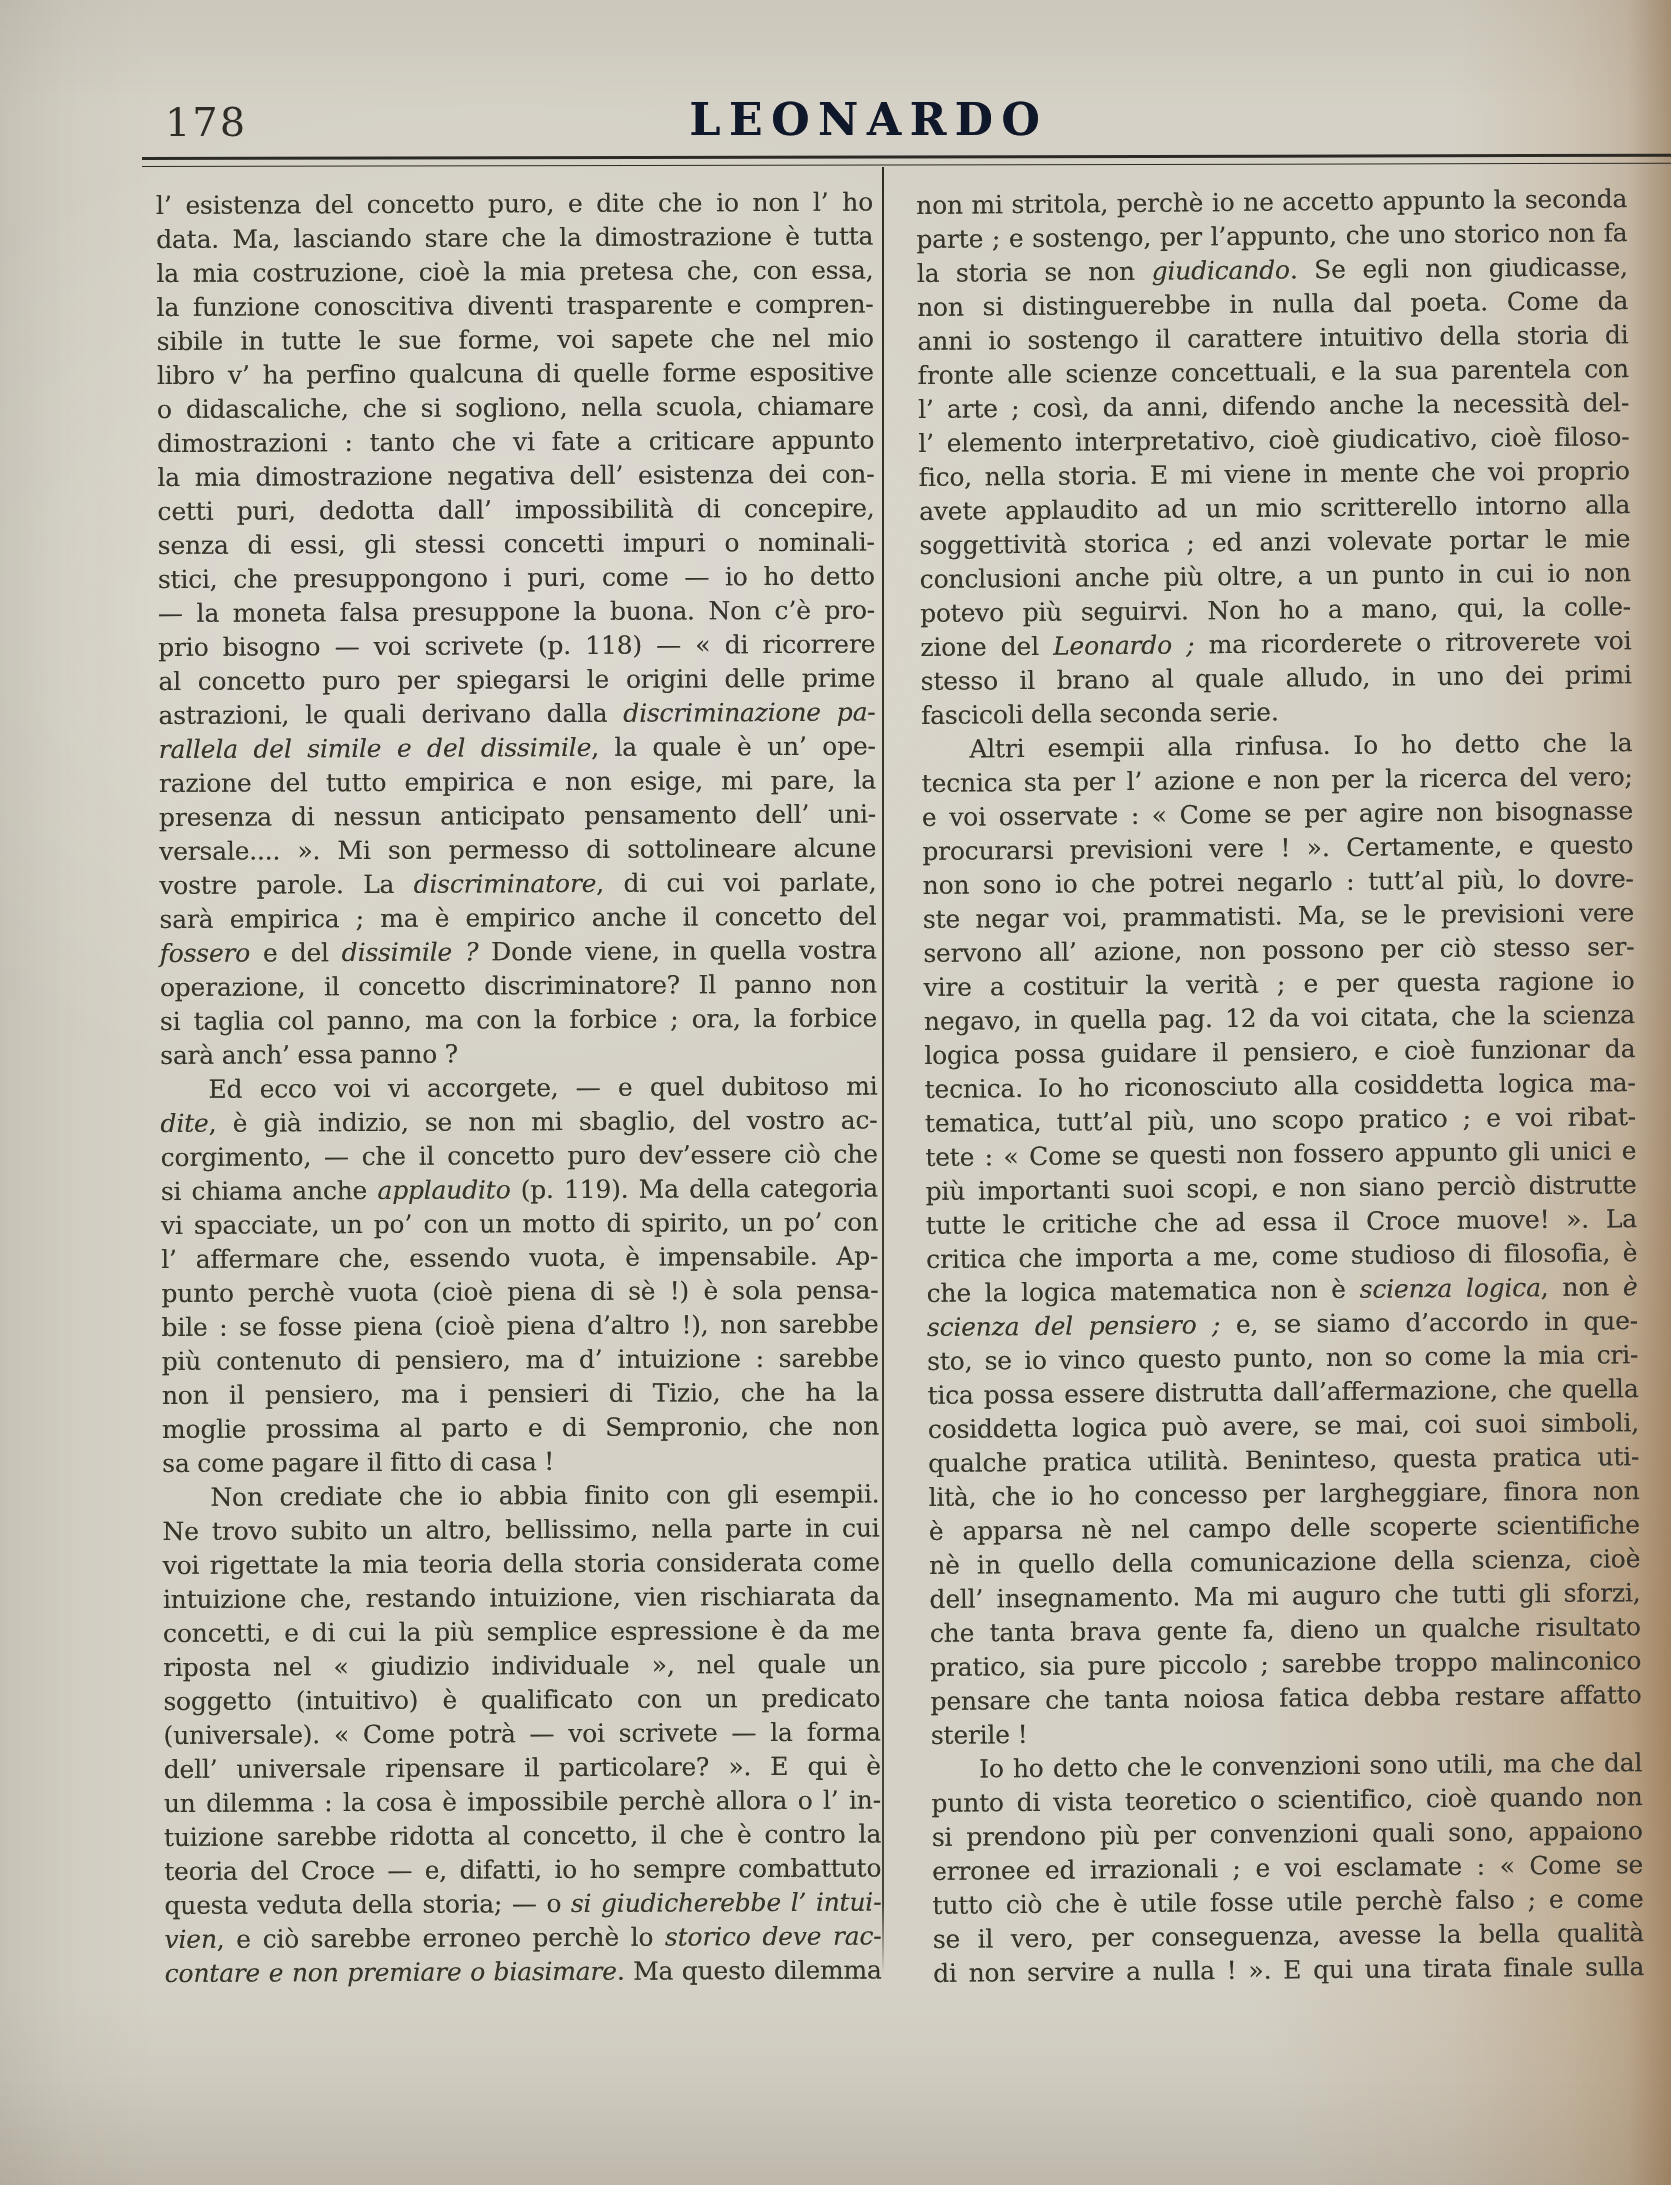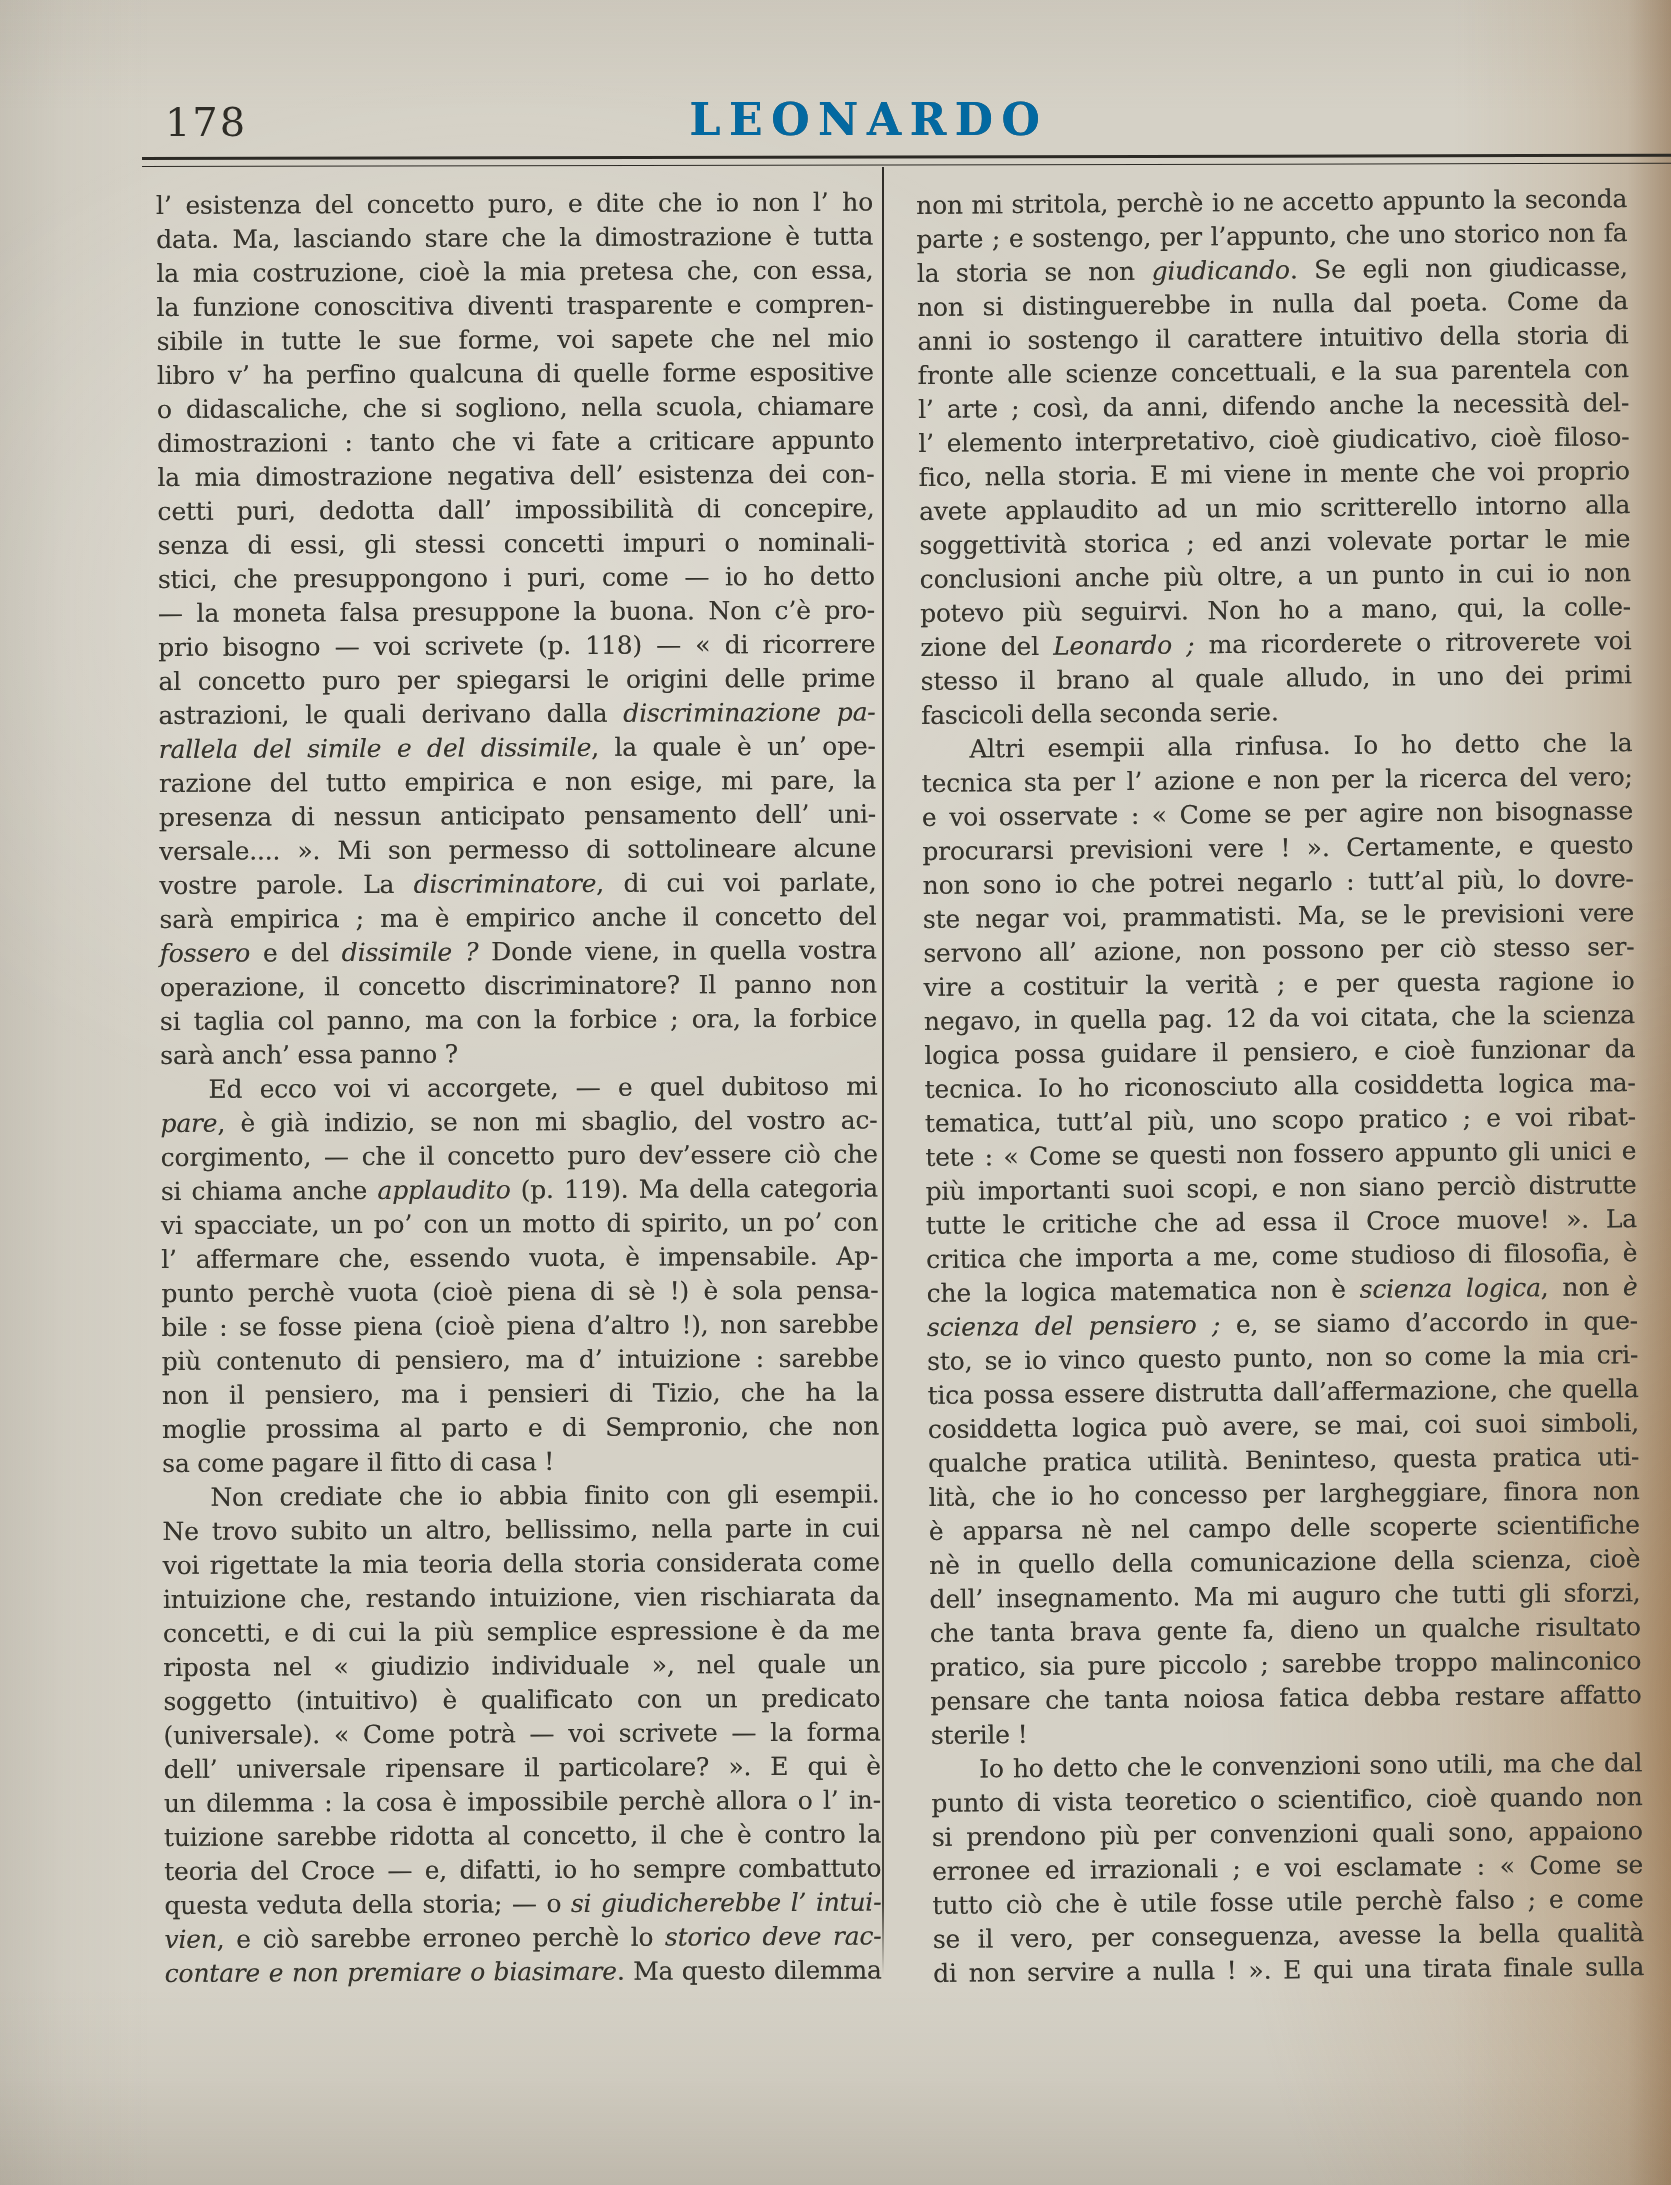--- a/index.html
+++ b/index.html
@@ -15,21 +15,21 @@
       linear-gradient(180deg, rgba(138,128,112,0.12) 0%, rgba(0,0,0,0) 5%),
       #d5d1c6;
     color:#34322b;
   }
   .pagenum{
     position:absolute;left:165px;top:99px;
     font-size:40px;letter-spacing:1.9px;color:#2f2d27;
   }
   .title{
     position:absolute;left:869px;top:94px;transform:translateX(-50%);
-    font-size:44px;font-weight:bold;letter-spacing:8.6px;color:#0369a1;
+    font-size:44px;font-weight:bold;letter-spacing:8.6px;color:#0f172a;
     text-shadow:0 0 0.6px rgba(38,36,31,0.7);
     white-space:nowrap;
   }
   .rule{
     position:absolute;left:142px;right:-3.8px;top:157px;height:5.8px;
     border-top:3.4px solid #2c2a25;border-bottom:1.9px solid #2c2a25;
     transform:rotate(-0.12deg);transform-origin:0 0;
   }
   .divider{
     position:absolute;left:882px;top:167px;width:2.4px;height:1808px;
@@ -76,21 +76,21 @@
     <div class="line"><span>razione del tutto empirica e non esige, mi pare, la</span></div>
     <div class="line"><span>presenza di nessun anticipato pensamento dell’ uni-</span></div>
     <div class="line"><span>versale.... ». Mi son permesso di sottolineare alcune</span></div>
     <div class="line"><span>vostre parole. La </span><i>discriminatore</i><span>, di cui voi parlate,</span></div>
     <div class="line"><span>sarà empirica ; ma è empirico anche il concetto del</span></div>
     <div class="line"><i>fossero</i><span> e del </span><i>dissimile ?</i><span> Donde viene, in quella vostra</span></div>
     <div class="line"><span>operazione, il concetto discriminatore? Il panno non</span></div>
     <div class="line"><span>si taglia col panno, ma con la forbice ; ora, la forbice</span></div>
     <div class="line endline"><span>sarà anch’ essa panno ?</span></div>
     <div class="line indent"><span>Ed ecco voi vi accorgete, — e quel dubitoso mi</span></div>
-    <div class="line"><i>pare</i><span>, è già indizio, se non mi sbaglio, del vostro ac-</span></div>
+    <div class="line"><i>dite</i><span>, è già indizio, se non mi sbaglio, del vostro ac-</span></div>
     <div class="line"><span>corgimento, — che il concetto puro dev’essere ciò che</span></div>
     <div class="line"><span>si chiama anche </span><i>applaudito</i><span> (p. 119). Ma della categoria</span></div>
     <div class="line"><span>vi spacciate, un po’ con un motto di spirito, un po’ con</span></div>
     <div class="line"><span>l’ affermare che, essendo vuota, è impensabile. Ap-</span></div>
     <div class="line"><span>punto perchè vuota (cioè piena di sè !) è sola pensa-</span></div>
     <div class="line"><span>bile : se fosse piena (cioè piena d’altro !), non sarebbe</span></div>
     <div class="line"><span>più contenuto di pensiero, ma d’ intuizione :  sarebbe</span></div>
     <div class="line"><span>non il pensiero, ma i pensieri di Tizio, che ha la</span></div>
     <div class="line"><span>moglie prossima al parto e di Sempronio, che non</span></div>
     <div class="line endline"><span>sa come pagare il fitto di casa !</span></div>

